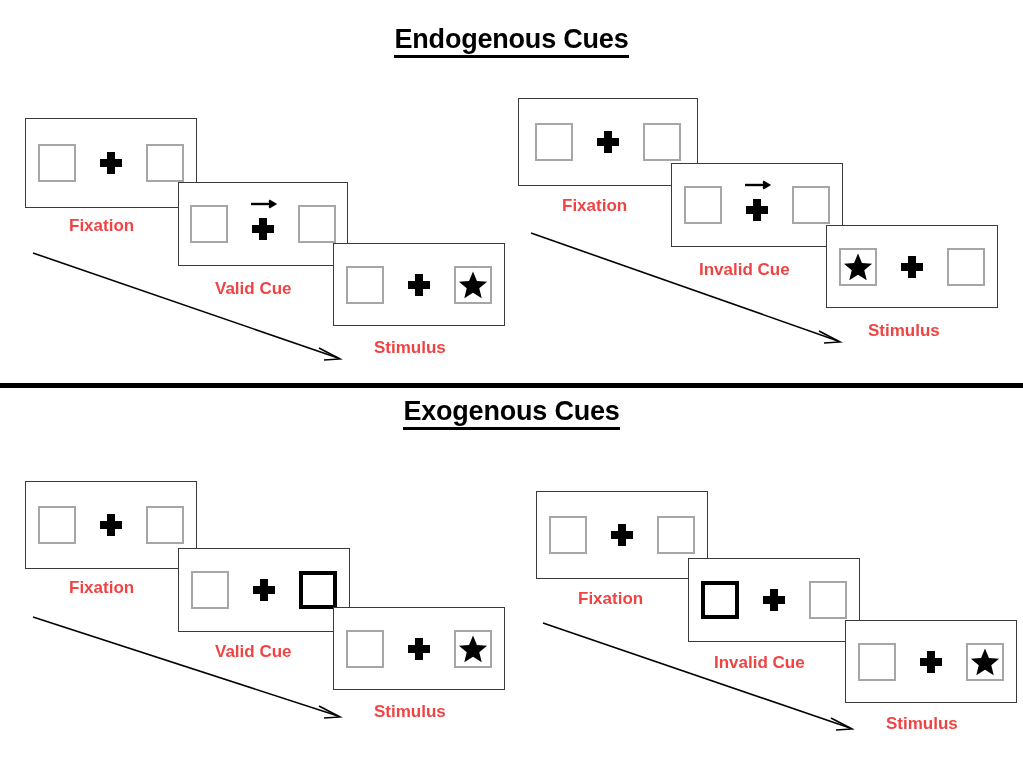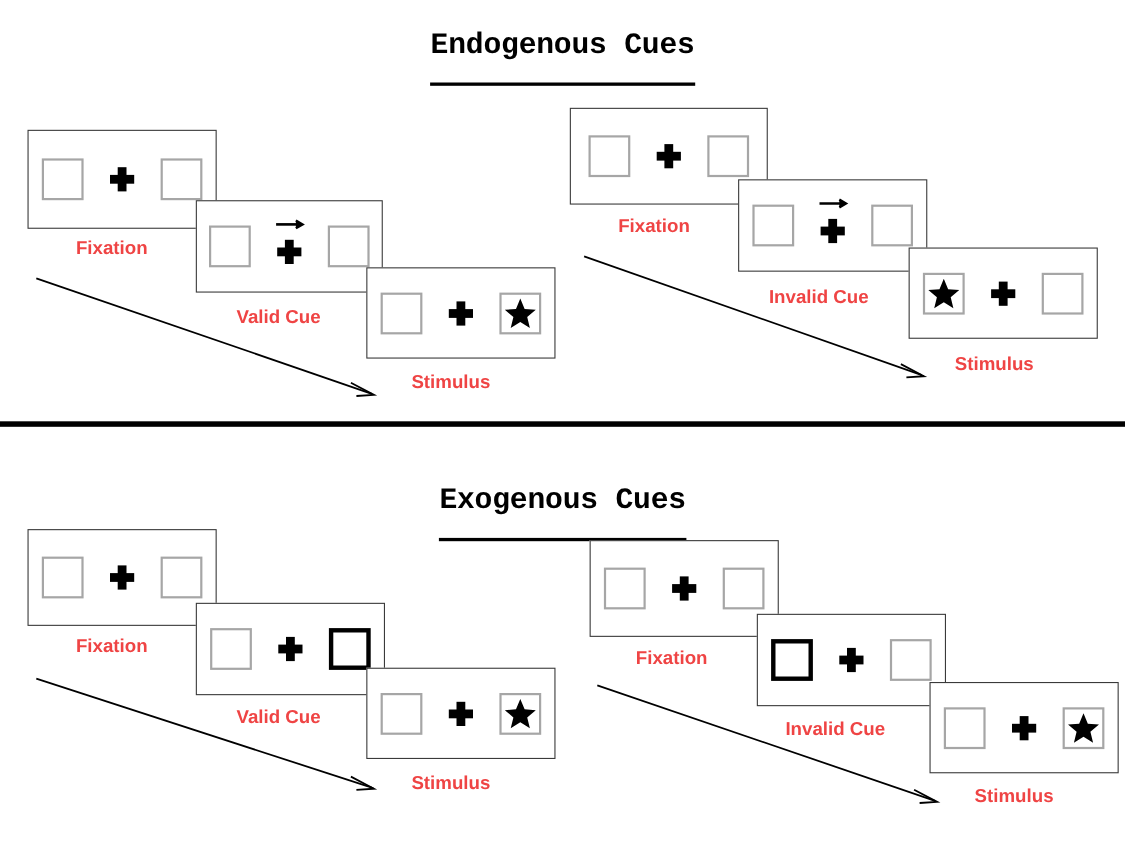--- a/index.html
+++ b/index.html
@@ -21,22 +21,21 @@
     width: 100%;
     left: 0;
     text-align: center;
     font-size: 27px;
     font-weight: bold;
     color: #000000;
     letter-spacing: -0.2px;
   }
   .section-title span {
     border-bottom: 3px solid #000000;
-    padding-bottom: 18px;
-    font-family: Liberation Mono, monospace;
+    padding-bottom: 1px;
   }
 
   
   .divider {
     position: absolute;
     left: 0;
     width: 1023px;
     height: 5px;
     background: #000000;
   }
@@ -239,21 +238,21 @@
     <div class="fix-wrap">
       <div class="cross"></div>
     </div>
     <div class="sbox"></div>
   </div>
 </div>
 <div class="stage-label" style="left:868px; top:321px;">Stimulus</div>
 
 <div class="divider" style="top:383px;"></div>
 
-<div class="section-title" style="top:438px;">
+<div class="section-title" style="top:396px;">
   <span>Exogenous Cues</span>
 </div>
 
 <svg class="time-arrow" style="left:30px; top:612px; width:325px; height:112px;" viewBox="0 0 325 112">
   <line x1="3" y1="5" x2="308" y2="104" stroke-width="1.6"></line>
   <polyline points="289,94 310,105 294,106" stroke-width="1.6"></polyline>
 </svg>
 
 <svg class="time-arrow" style="left:540px; top:618px; width:330px; height:122px;" viewBox="0 0 330 122">
   <line x1="3" y1="5" x2="310" y2="110" stroke-width="1.6"></line>

